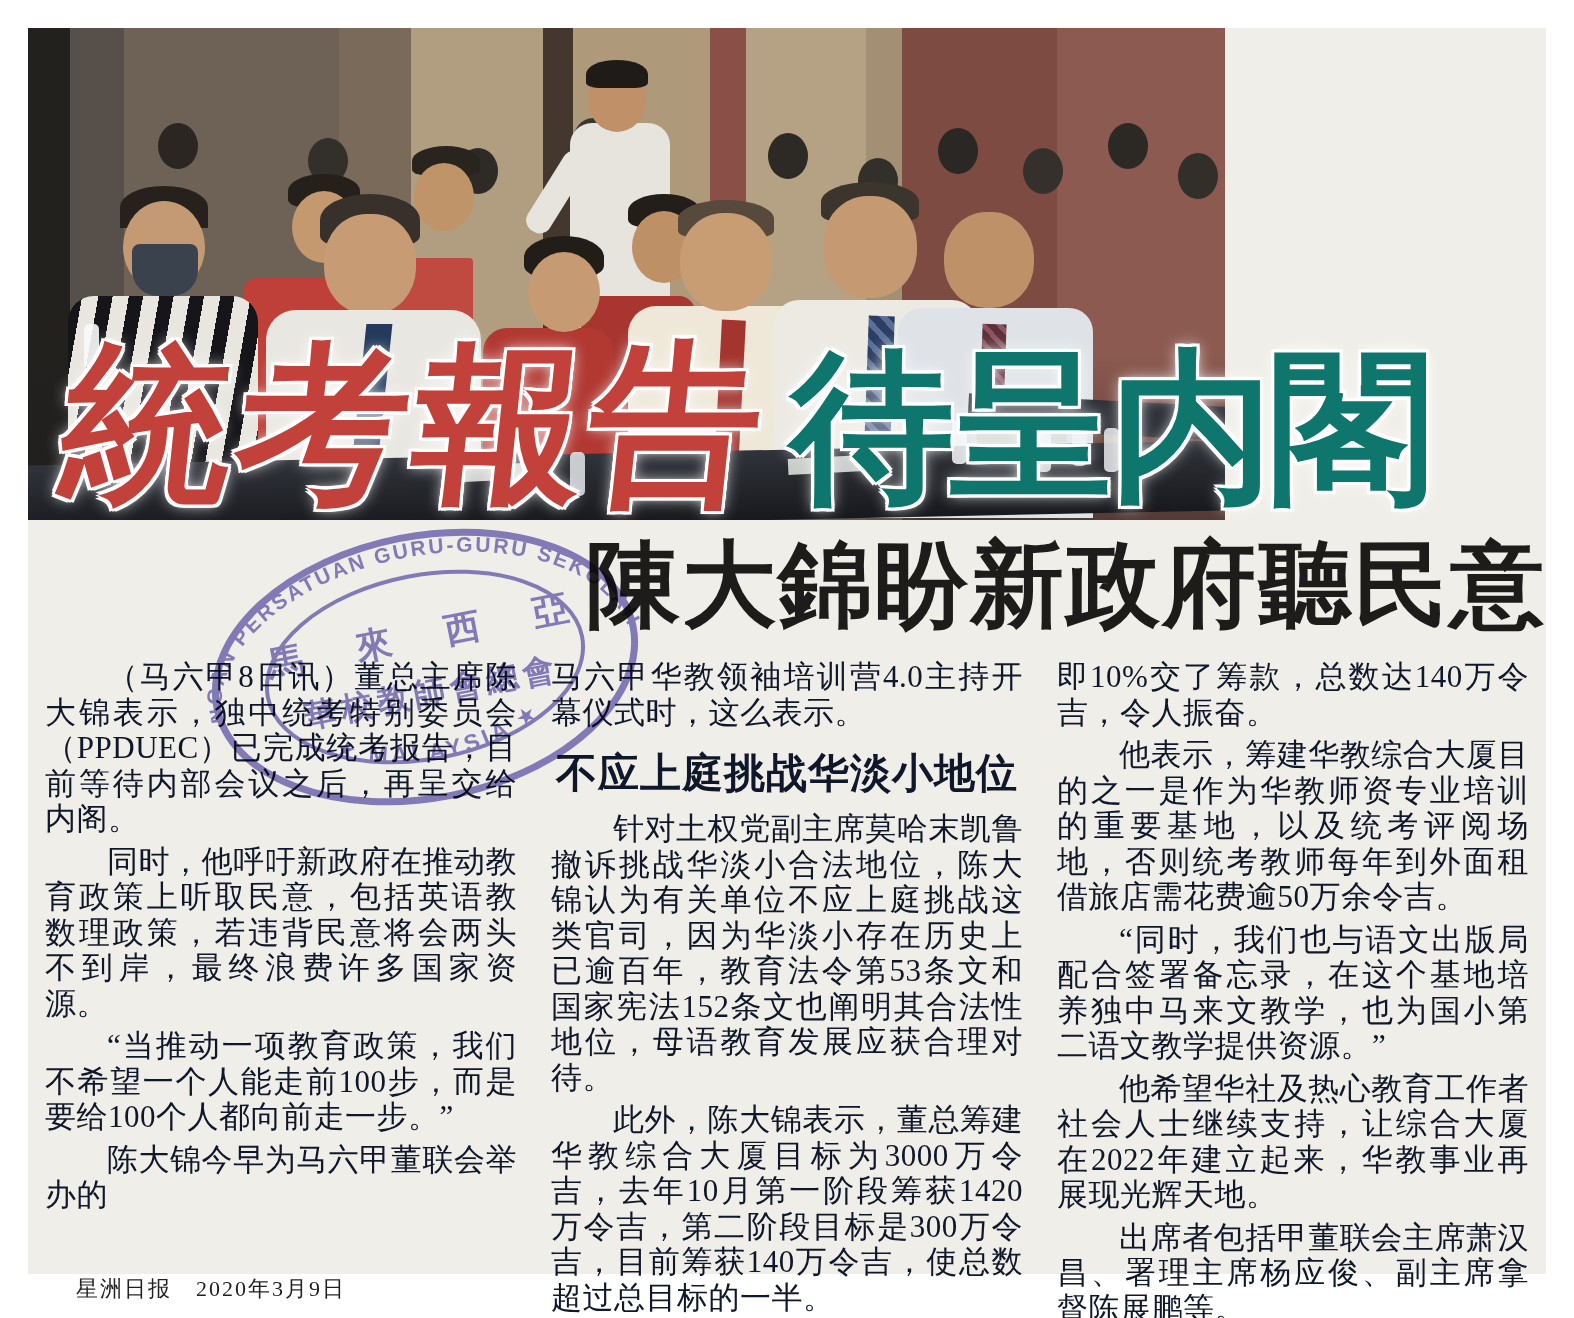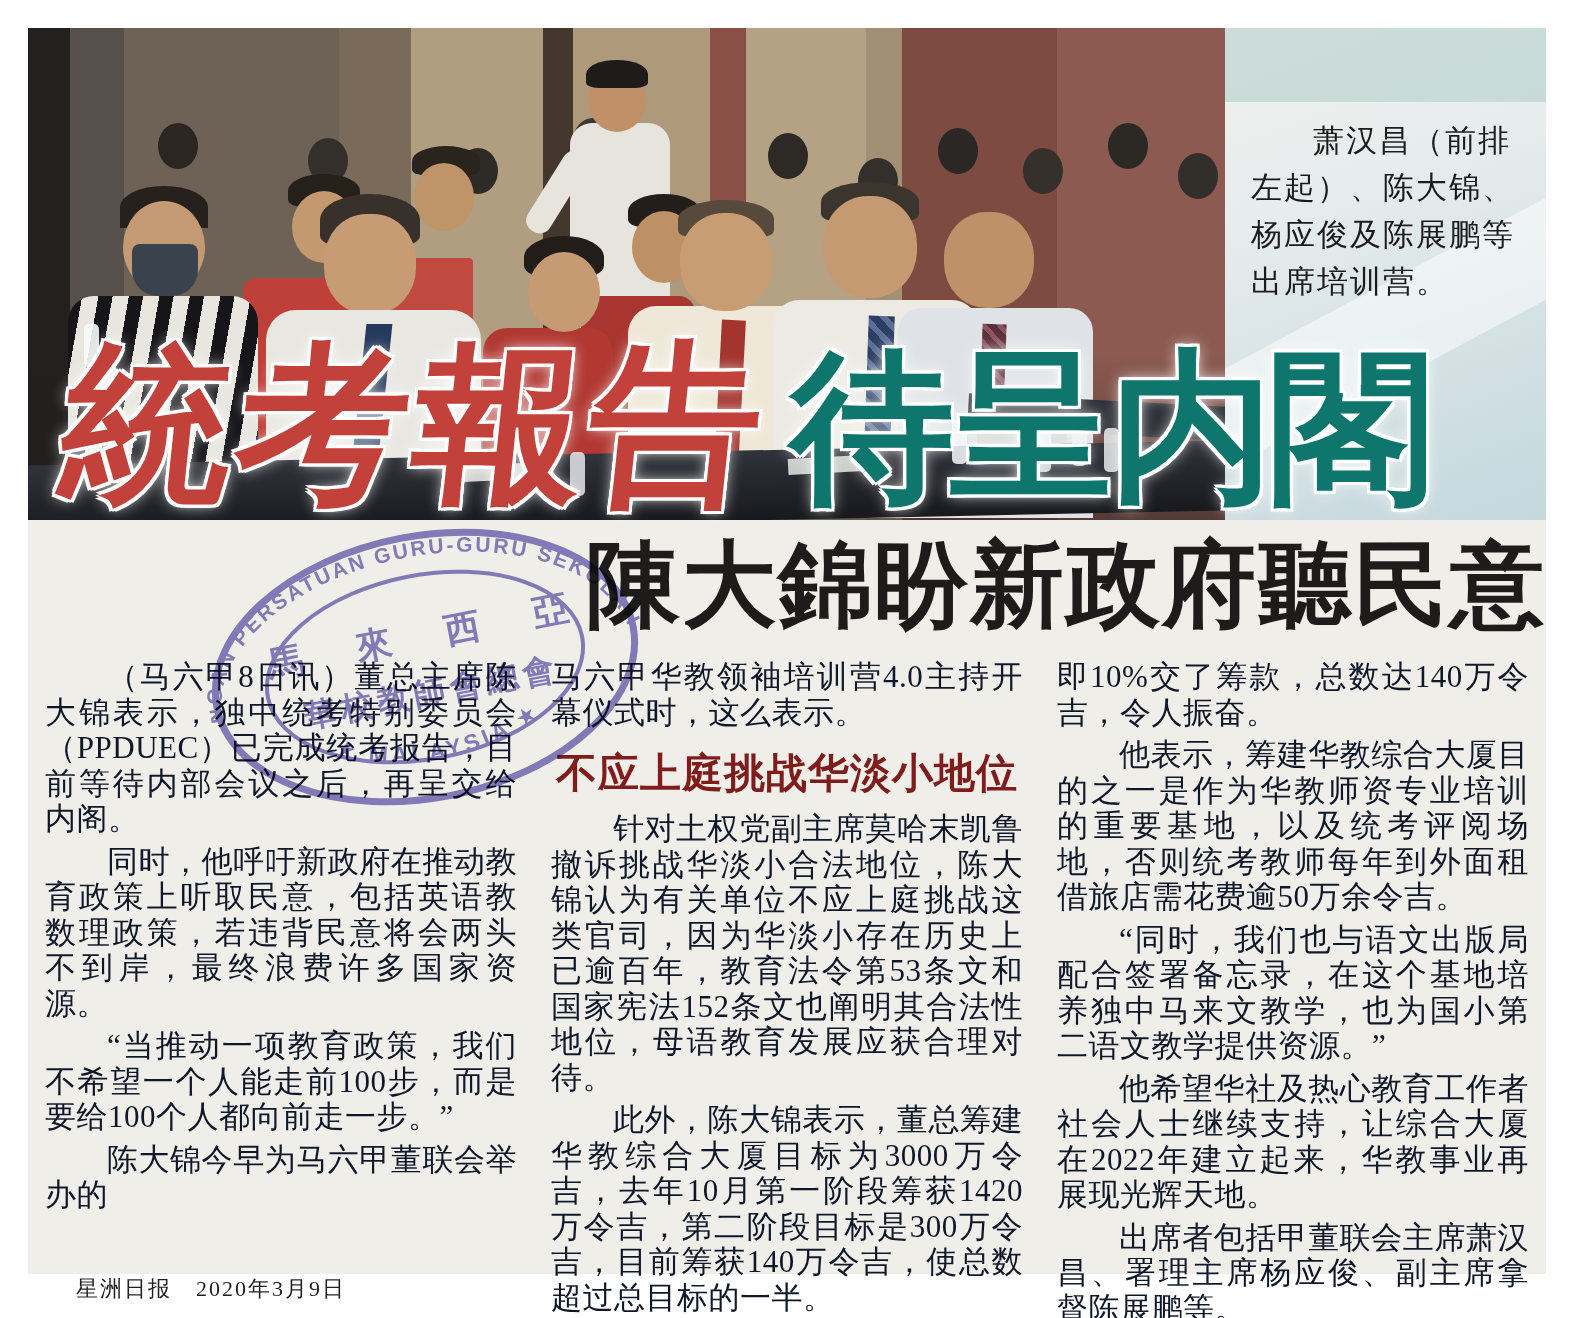--- a/index.html
+++ b/index.html
@@ -35,21 +35,21 @@
   
   .subheadline{position:absolute;left:0;top:494px;width:100%;text-align:right;z-index:15;
      font-family:"Liberation Sans","DejaVu Sans",sans-serif;font-weight:900;
      font-size:94px;letter-spacing:2px;color:#1d1c1a;}
   
   .article{position:absolute;left:10px;top:624px;width:1498px;display:flex;gap:20px;z-index:10;}
   .col{width:486px;}
   .col p{margin:7px;font-size:31px;line-height:35.5px;letter-spacing:.5px;text-align:justify;color:#0f172a;}
   .ind{text-indent:2em;}
   .sechead{margin:16px 0 10px 0;font-family:Liberation Serif, serif;
-     font-weight:900;font-size:41px;text-align:center;color:#7f1d1d;letter-spacing:1px;}
+     font-weight:900;font-size:41px;text-align:center;color:#0f172a;letter-spacing:1px;}
   
   .stamp{position:absolute;left:205px;top:528px;width:440px;height:278px;z-index:60;
      transform:rotate(-11deg);opacity:.8;mix-blend-mode:multiply;}
   .stamp text{fill:#6c63bb;font-family:"Liberation Sans","DejaVu Sans",sans-serif;font-weight:bold;}
   
   .credit{position:absolute;left:76px;top:1274px;font-size:22px;letter-spacing:2px;color:#1f1f1f;}
 </style>
 </head>
 <body>
 
@@ -93,25 +93,20 @@
            background:repeating-linear-gradient(45deg,#5d2f3a 0 7px,#8a5560 7px 12px);"></div>
       <div style="left:940px;top:372px;width:257px;height:34px;background:#2e3138;transform:rotate(3deg);"></div>
       <div style="left:0;top:425px;width:1197px;height:70px;transform:skewY(-1.2deg);
            background:linear-gradient(#30333a,#17191d);"></div>
       <div style="left:430px;top:436px;width:90px;height:16px;background:#cfd3cf;transform:rotate(-3deg);
            box-shadow:330px 10px 0 0 #c9cdc9,520px -8px 0 0 #d4d8d4;"></div>
       <div style="left:56px;top:296px;width:15px;height:44px;background:rgba(248,249,250,.9);border-radius:5px;
            box-shadow:452px 122px 0 0 rgba(244,246,248,.85),486px 128px 0 0 rgba(240,243,246,.8),868px 96px 0 0 rgba(246,248,250,.85),952px 104px 0 0 rgba(242,245,248,.8),988px 98px 0 0 rgba(238,242,246,.75),1020px 104px 0 0 rgba(244,246,249,.8);"></div>
     </div>
 
-    <div class="caption-panel">
-      <div class="cap-strip"></div>
-      <div class="cap-streak"></div>
-      <p class="caption">萧汉昌（前排左起）、陈大锦、杨应俊及陈展鹏等出席培训营。</p>
-    </div>
 
     <div class="headline">
       <span class="hl hl-red">統考報告</span><span class="hl hl-black">待呈内閣</span>
     </div>
 
     <div class="subheadline">陳大錦盼新政府聽民意</div>
 
     <div class="article">
       <div class="col">
         <p class="ind">（马六甲8日讯）董总主席陈大锦表示，独中统考特别委员会（PPDUEC）已完成统考报告，目前等待内部会议之后，再呈交给内阁。</p>

